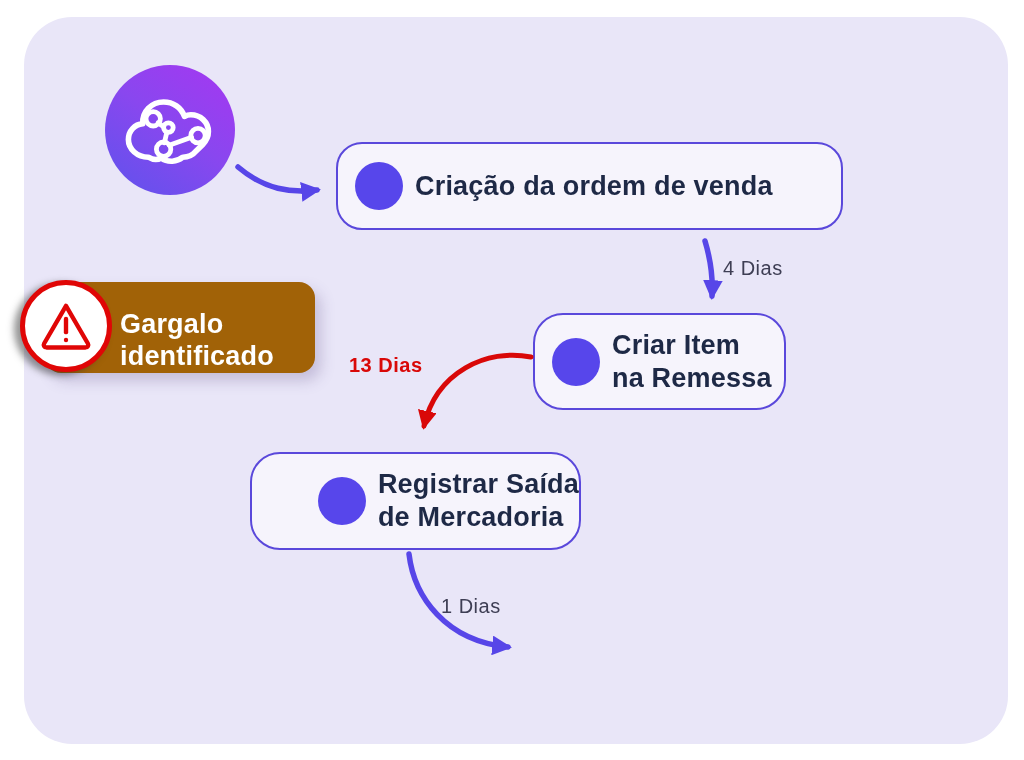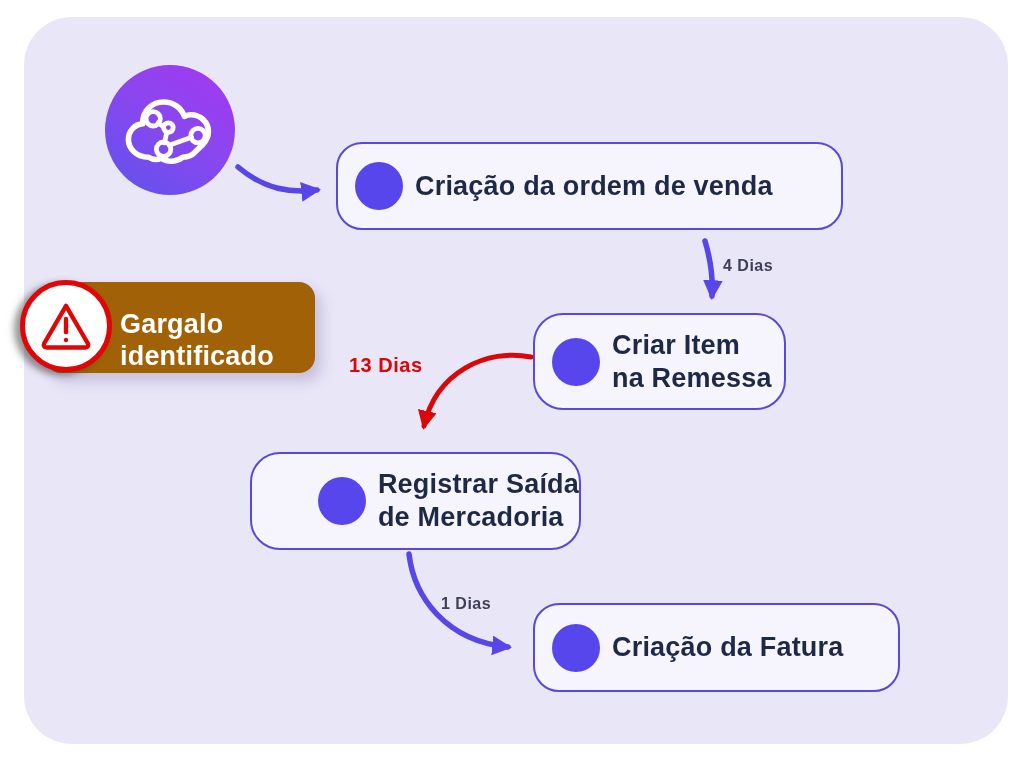--- a/index.html
+++ b/index.html
@@ -21,21 +21,21 @@
           display: flex; align-items: center; padding-left: 17px; gap: 12px; }
   .node-1 { left: 336px; top: 142px; width: 507px; height: 88px; border-radius: 26px; }
   .node-2 { left: 533px; top: 313px; width: 253px; height: 97px; border-radius: 30px; }
   .node-3 { left: 250px; top: 452px; width: 331px; height: 98px; border-radius: 30px; justify-content: flex-end; }
   .node-4 { left: 533px; top: 603px; width: 367px; height: 89px; border-radius: 26px; }
   .node .dot { width: 48px; height: 48px; border-radius: 50%; background: #5746EB; flex: 0 0 auto; }
   .node-label { color: #1E2946; font-size: 27px; font-weight: 700; letter-spacing: 0.2px;
                 line-height: 1.22; white-space: pre-line; }
 
   
-  .edge-label { position: absolute; font-size: 16px; font-weight: 700; color: #3E3E54;
+  .edge-label { position: absolute; font-size: 20px; font-weight: 400; color: #3E3E54;
                 letter-spacing: 0.5px; }
   .edge-label.l1 { left: 723px; top: 257px; }
   .edge-label.l2 { left: 349px; top: 354px; color: #D90808; font-weight: 700; font-size: 20px; }
   .edge-label.l3 { left: 441px; top: 595px; }
 
   
   .badge-rect { position: absolute; left: 45px; top: 282px; width: 270px; height: 91px;
                 background: #a16207; border-radius: 16px; display: flex; align-items: flex-end;
                 padding-left: 75px; box-shadow: 6px 8px 14px rgba(90,70,130,0.25); z-index: 3; }
   .badge-text { color: #ffffff; font-size: 27px; font-weight: 700; line-height: 1.18;
@@ -77,24 +77,20 @@
     <span class="node-label">Criar Item
 na Remessa</span>
   </div>
 
   <div class="node node-3">
     <span class="dot"></span>
     <span class="node-label">Registrar Saída
 de Mercadoria</span>
   </div>
 
-  <div class="node node-4">
-    <span class="dot"></span>
-    <span class="node-label">Criação da Fatura</span>
-  </div>
 
   <svg class="arrows">
     <defs>
       <marker id="ah-purple" viewBox="0 0 10 10" refX="8" refY="5" markerWidth="3.6" markerHeight="3.6" orient="auto">
         <path d="M0,0 L10,5 L0,10 Z" fill="#5746E8"></path>
       </marker>
       <marker id="ah-red" viewBox="0 0 10 10" refX="8" refY="5" markerWidth="3.8" markerHeight="3.8" orient="auto">
         <path d="M0,0 L10,5 L0,10 Z" fill="#D90808"></path>
       </marker>
     </defs>

